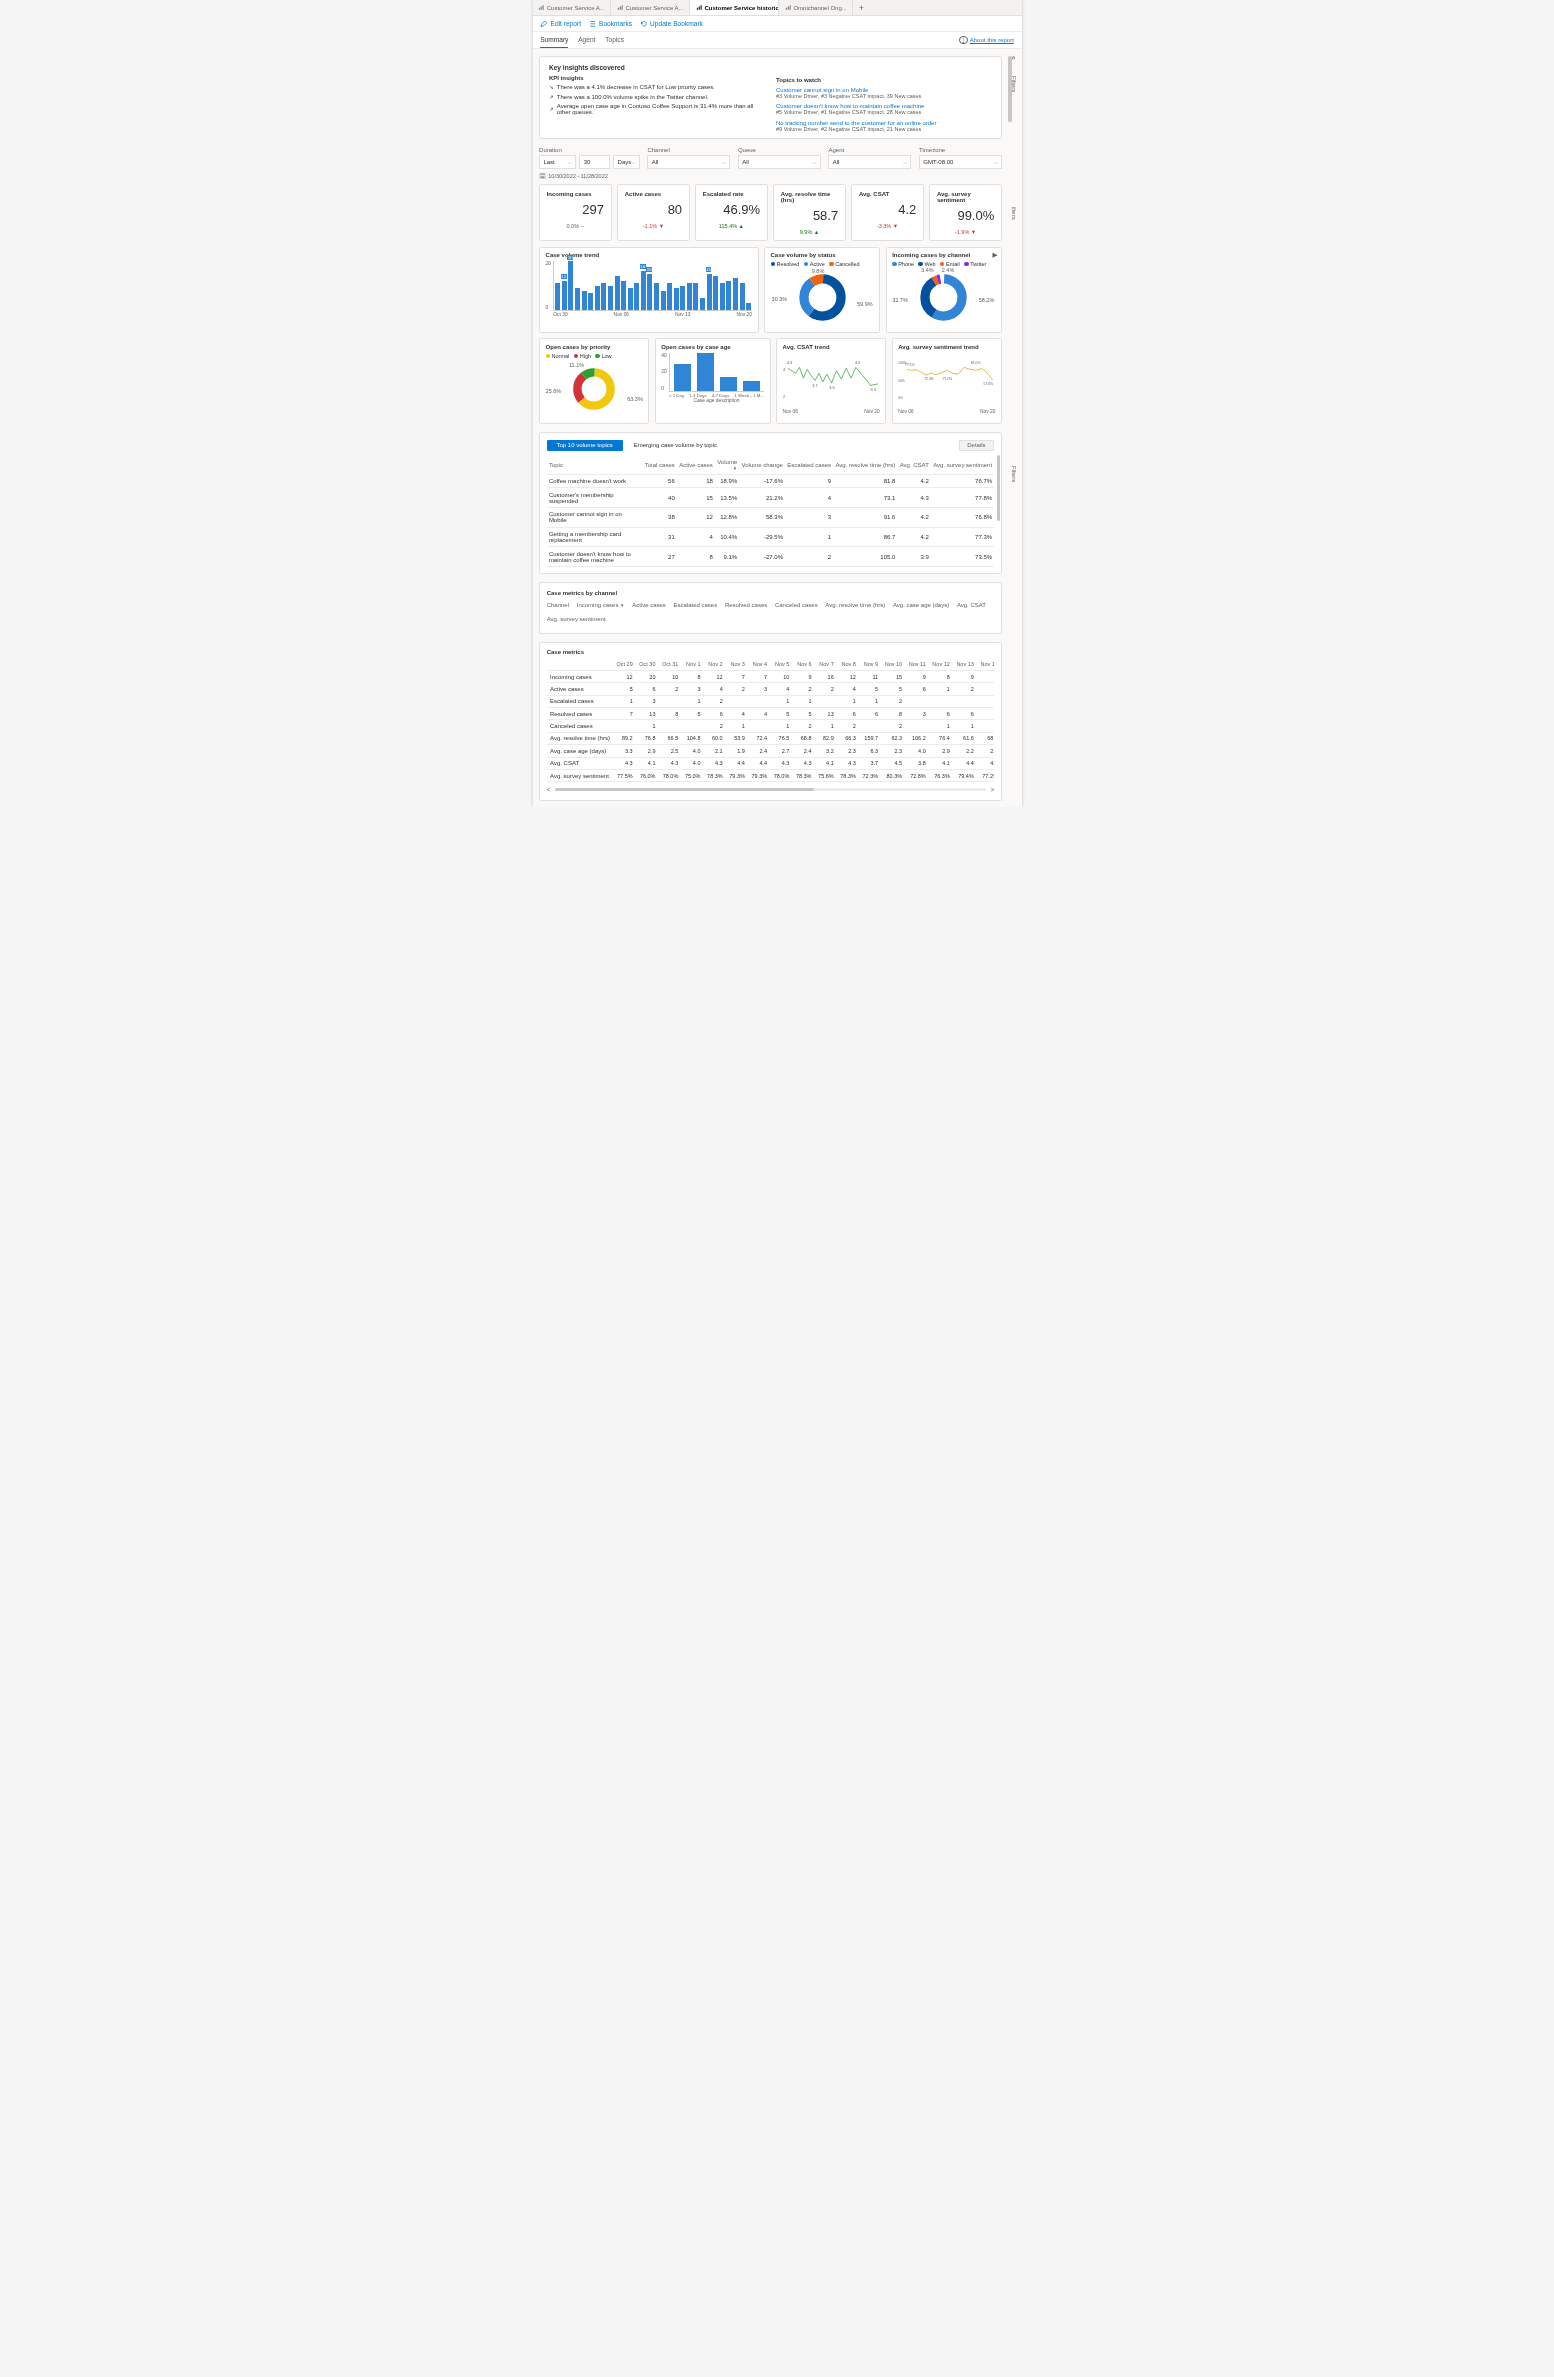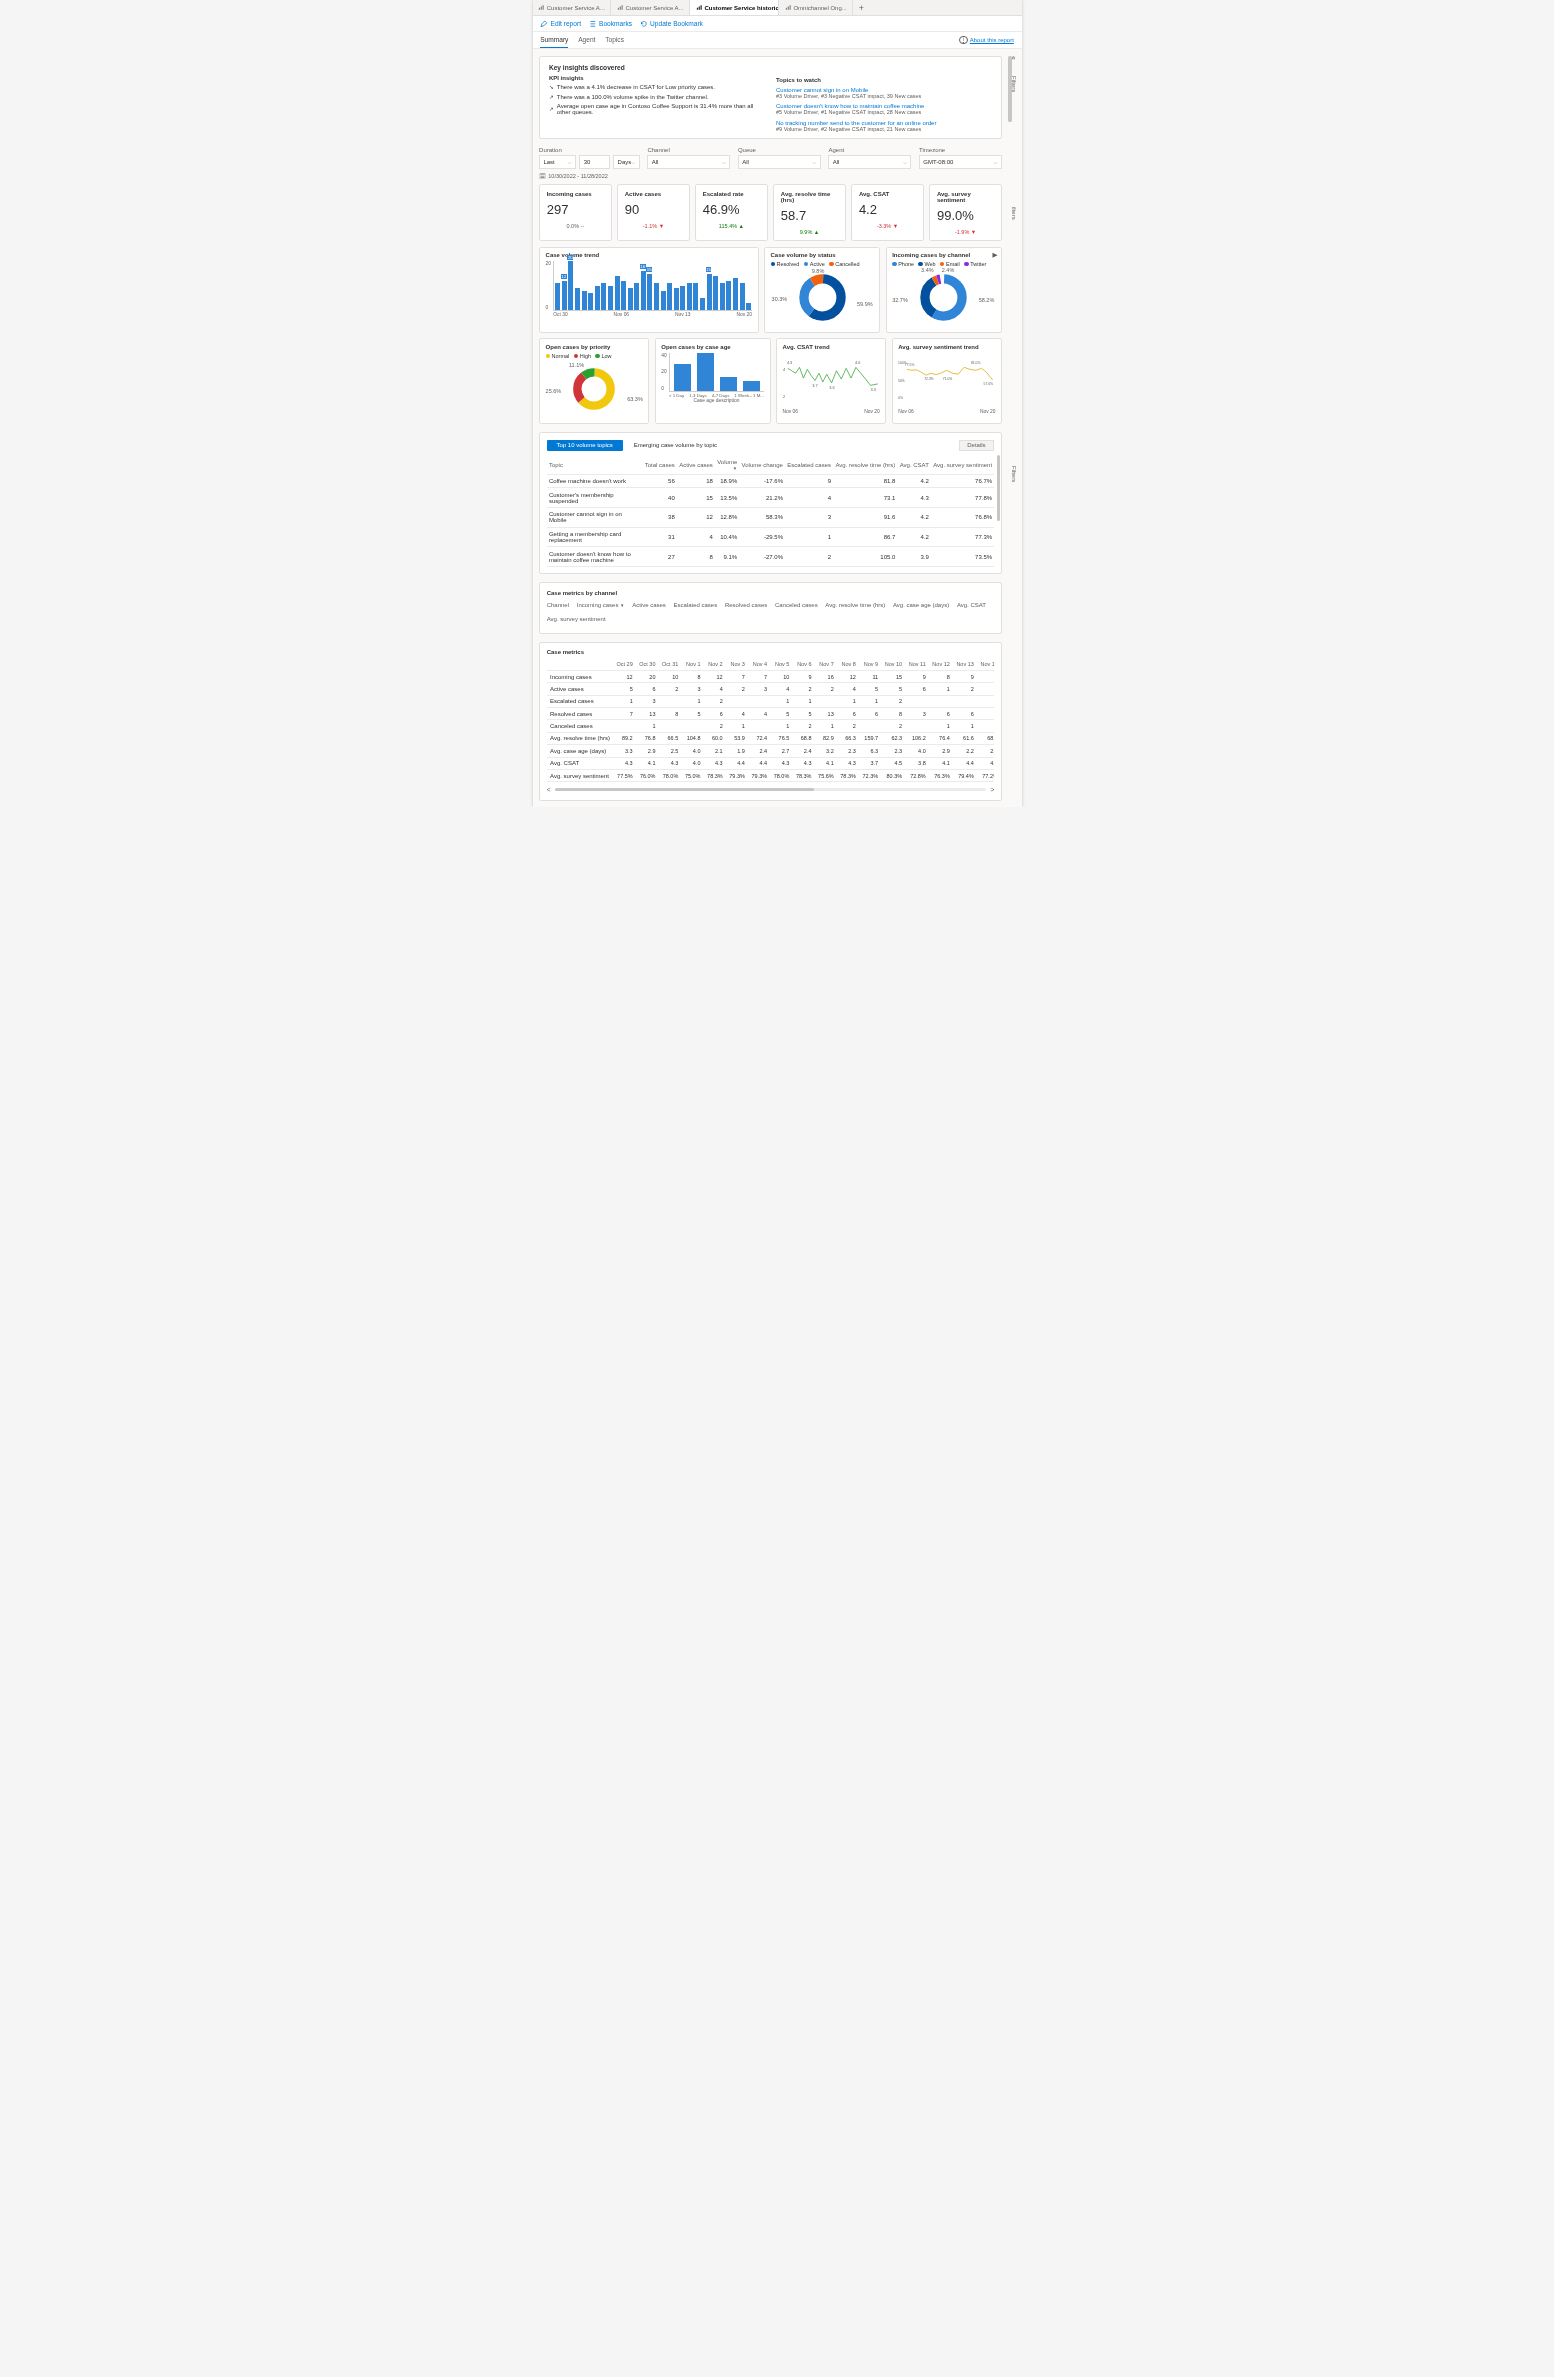--- a/index.html
+++ b/index.html
@@ -55,21 +55,21 @@
 .flabel{font-size:6px;color:var(--muted);margin-bottom:2.2px}
 .select,.input{border:0.5px solid var(--border);background:#fff;height:12px;font-size:6px;padding:0 3.3px;display:flex;align-items:center;justify-content:space-between;cursor:pointer}
 .select::after{content:"⌵";font-size:5.5px;color:var(--muted)}
 .frow{display:flex;gap:3.3px}
 .frow .select,.frow .input{flex:1}
 .daterange{font-size:5.5px;color:var(--muted);margin:3.3px 0 5.5px 0;display:flex;align-items:center;gap:2.2px}
 
 .kpis{display:flex;gap:5.5px}
 .kpi{flex:1;padding:5.5px 6.6px;background:#fff;border:0.5px solid var(--border);border-radius:2.2px}
 .kpi-title{font-size:6px;font-weight:600}
-.kpi-val{font-size:13px;font-weight:400;text-align:left;margin:5.5px 0}
+.kpi-val{font-size:13px;font-weight:400;text-align:right;margin:5.5px 0}
 .kpi-delta{font-size:5.5px;text-align:center}
 .kpi-delta.up{color:var(--green)}
 .kpi-delta.down{color:var(--red)}
 .kpi-delta.neutral{color:var(--muted)}
 
 .wrow{display:flex;gap:5.5px;margin-top:5.5px}
 .widget{background:#fff;border:0.5px solid var(--border);border-radius:2.2px;padding:4.4px 5.5px;position:relative}
 .widget-title{font-size:6px;font-weight:600;margin-bottom:3.3px}
 .legend{font-size:5.5px;display:flex;gap:4.4px;flex-wrap:wrap}
 .legend span{display:inline-flex;align-items:center;gap:1.6px}
@@ -262,21 +262,21 @@
     </div>
 
     <div class="kpis" id="kpi-cards">
           <div class="kpi">
             <div class="kpi-title">Incoming cases</div>
             <div class="kpi-val">297</div>
             <div class="kpi-delta neutral">0.0%   --</div>
           </div>
           <div class="kpi">
             <div class="kpi-title">Active cases</div>
-            <div class="kpi-val">90</div>
+            <div class="kpi-val">80</div>
             <div class="kpi-delta down">-1.1%  ▼</div>
           </div>
           <div class="kpi">
             <div class="kpi-title">Escalated rate</div>
             <div class="kpi-val">46.9%</div>
             <div class="kpi-delta up">115.4%  ▲</div>
           </div>
           <div class="kpi">
             <div class="kpi-title">Avg. resolve time (hrs)</div>
             <div class="kpi-val">58.7</div>

